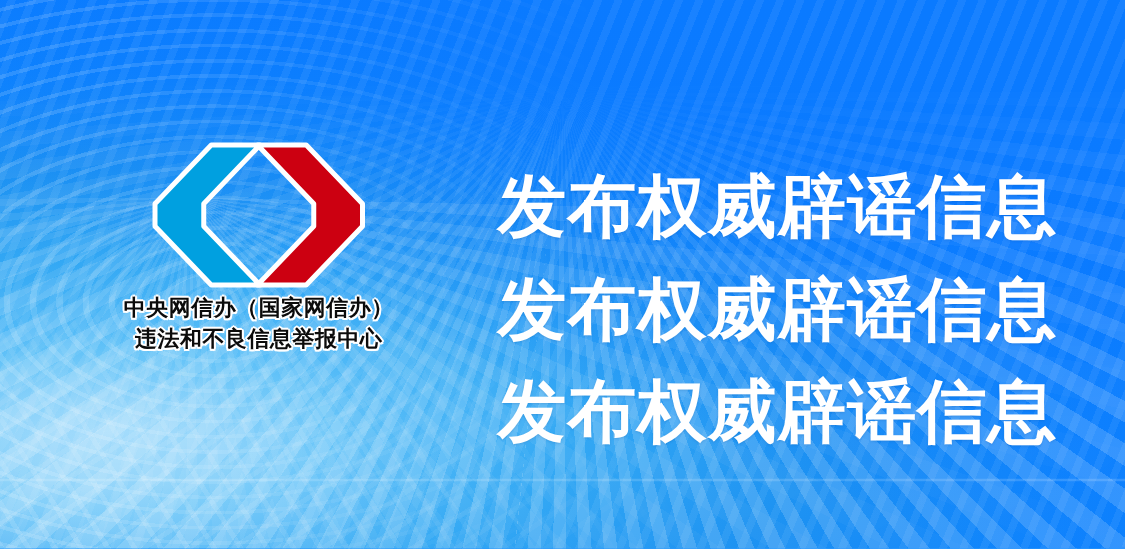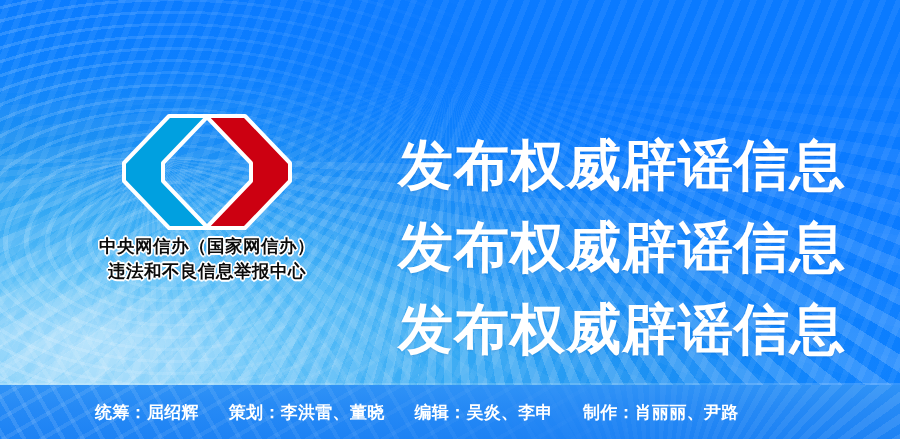--- a/index.html
+++ b/index.html
@@ -217,24 +217,14 @@
     <div class="logo-caption">违法和不良信息举报中心</div>
   </div>
 
   <div class="slogan">
     <div class="slogan-line">发布权威辟谣信息</div>
     <div class="slogan-line">发布权威辟谣信息</div>
     <div class="slogan-line">发布权威辟谣信息</div>
   </div>
 
   <div class="bar-seam"></div>
-  <div class="credits-bar">
-    <div class="bar-mesh"></div>
-    <div class="bar-rays"></div>
-    <div class="credits-row">
-      <span class="credit-item">统筹：屈绍辉</span>
-      <span class="credit-item">策划：李洪雷、董晓</span>
-      <span class="credit-item">编辑：吴炎、李申</span>
-      <span class="credit-item">制作：肖丽丽、尹路</span>
-    </div>
-  </div>
 
 </div>
 
 </body></html>

